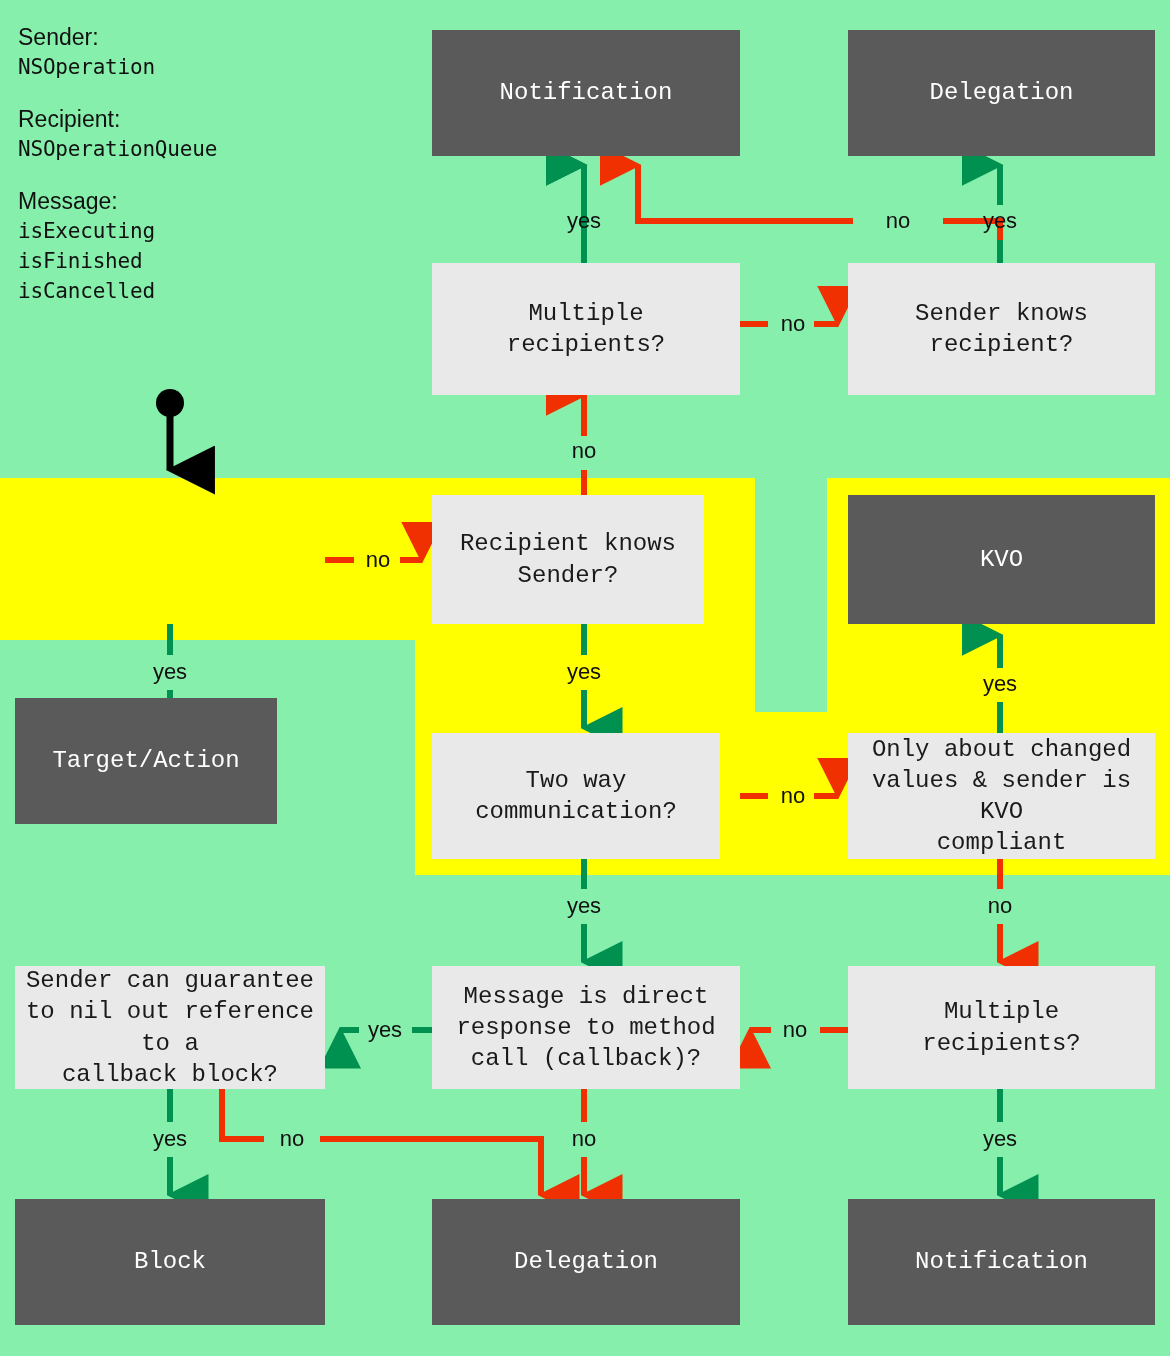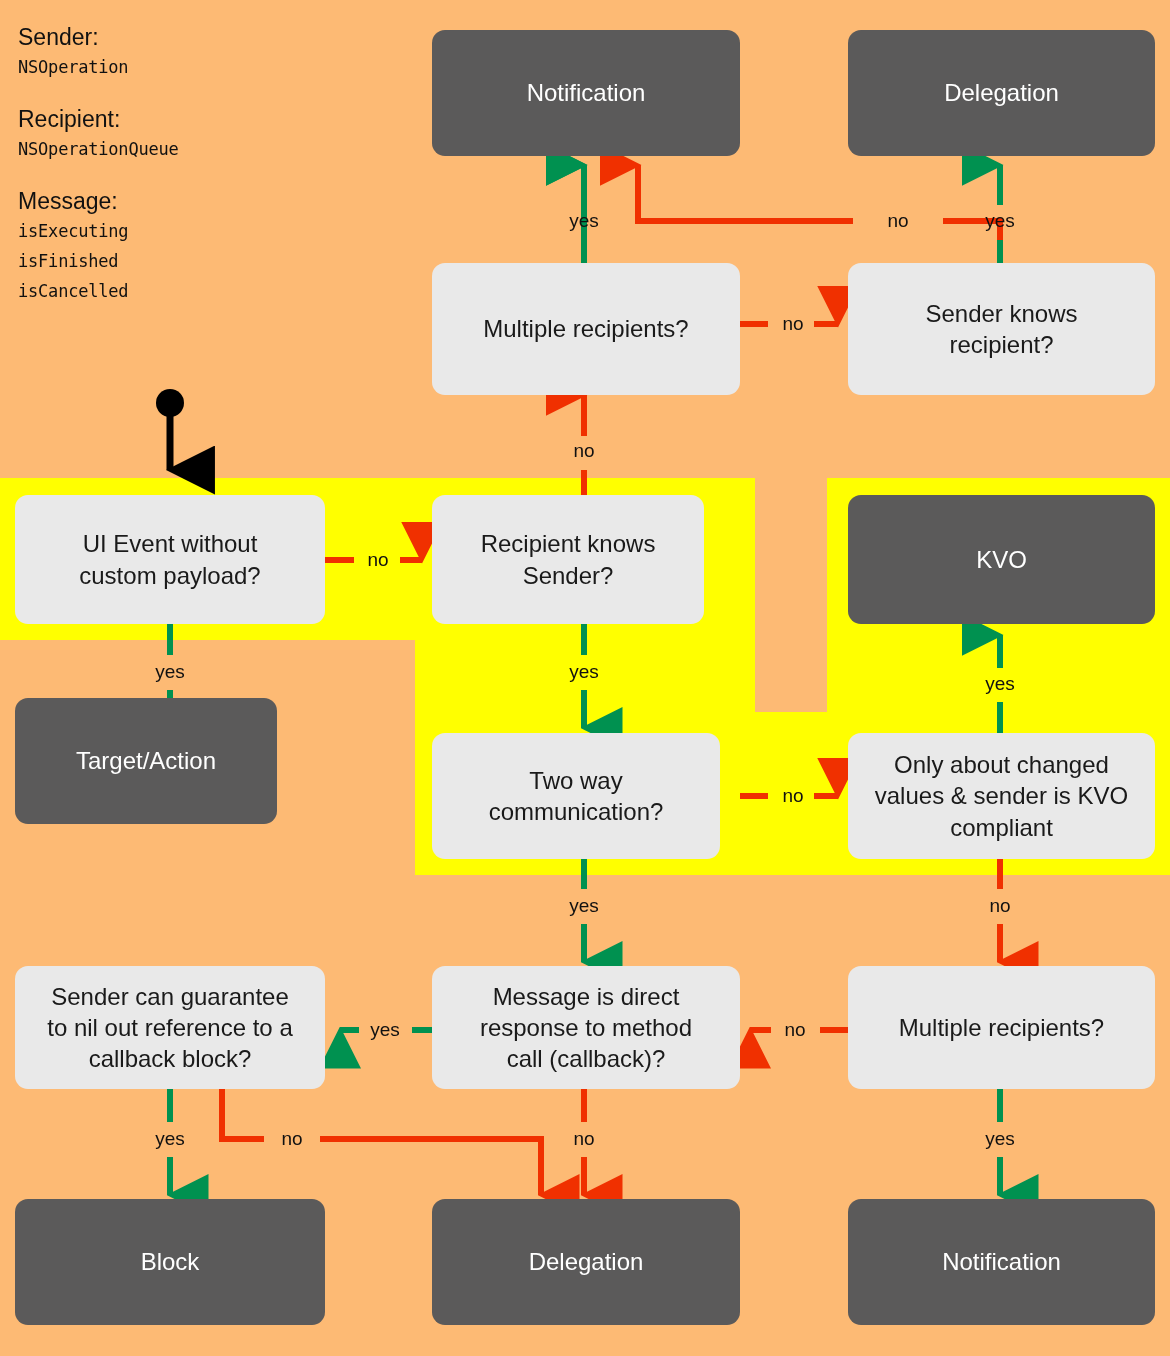--- a/index.html
+++ b/index.html
@@ -11,21 +11,21 @@
     width: 1170px;
     height: 1356px;
     font-family: "Liberation Sans", sans-serif;
     -webkit-font-smoothing: antialiased;
   }
   #stage {
     position: relative;
     width: 1170px;
     height: 1356px;
     overflow: hidden;
-    background: #fdba74;
+    background: #86efac;
   }
   #highlight-layer, #edge-layer {
     position: absolute;
     left: 0; top: 0;
     width: 1170px;
     height: 1356px;
   }
   #highlight-layer { z-index: 1; }
   #edge-layer { z-index: 2; pointer-events: none; }
 
@@ -38,38 +38,38 @@
   .legend-group { margin-bottom: 22px; }
   .legend-label {
     font-family: "Liberation Sans", sans-serif;
     font-size: 23px;
     color: #111111;
     line-height: 30px;
     white-space: nowrap;
   }
   .legend-value {
     font-family: "DejaVu Sans Mono", "Liberation Mono", monospace;
-    font-size: 17px;
+    font-size: 21px;
     color: #111111;
     line-height: 30px;
     white-space: nowrap;
     letter-spacing: -0.2px;
   }
 
   .node {
     position: absolute;
     z-index: 3;
-    border-radius: 13px;
+    border-radius: 0;
     box-sizing: border-box;
     display: flex;
     align-items: center;
     justify-content: center;
     text-align: center;
     padding: 4px 10px;
-    font-family: Liberation Sans, sans-serif;
+    font-family: Liberation Mono, monospace;
   }
   .node .node-text {
     display: block;
     width: 100%;
     line-height: 1.30;
   }
   .node.decision {
     background: #e9e9e9;
     color: #1a1a1a;
     font-size: 24px;
@@ -77,21 +77,21 @@
   .node.terminal {
     background: #5b5a5a;
     color: #ffffff;
     font-size: 24px;
   }
 
   .edge-label {
     position: absolute;
     z-index: 4;
     font-family: "Liberation Sans", sans-serif;
-    font-size: 19px;
+    font-size: 22px;
     color: #111111;
     white-space: nowrap;
     transform: translate(-50%, -50%);
   }
 </style>
 </head>
 <body>
 
 <div id="stage">
 
@@ -222,24 +222,20 @@
 
   <div class="node decision" style="left:432px; top:263px; width:308px; height:132px;">
     <span class="node-text">Multiple recipients?</span>
   </div>
 
   <div class="node decision" style="left:848px; top:263px; width:307px; height:132px;">
     <span class="node-text" style="white-space:pre-line;">Sender knows
 recipient?</span>
   </div>
 
-  <div class="node decision" style="left:15px; top:495px; width:310px; height:129px;">
-    <span class="node-text" style="white-space:pre-line;">UI Event without
-custom payload?</span>
-  </div>
 
   <div class="node decision" style="left:432px; top:495px; width:272px; height:129px;">
     <span class="node-text" style="white-space:pre-line;">Recipient knows
 Sender?</span>
   </div>
 
   <div class="node terminal" style="left:848px; top:495px; width:307px; height:129px;justify-content:center;">
     <span class="node-text">KVO</span>
   </div>
 

